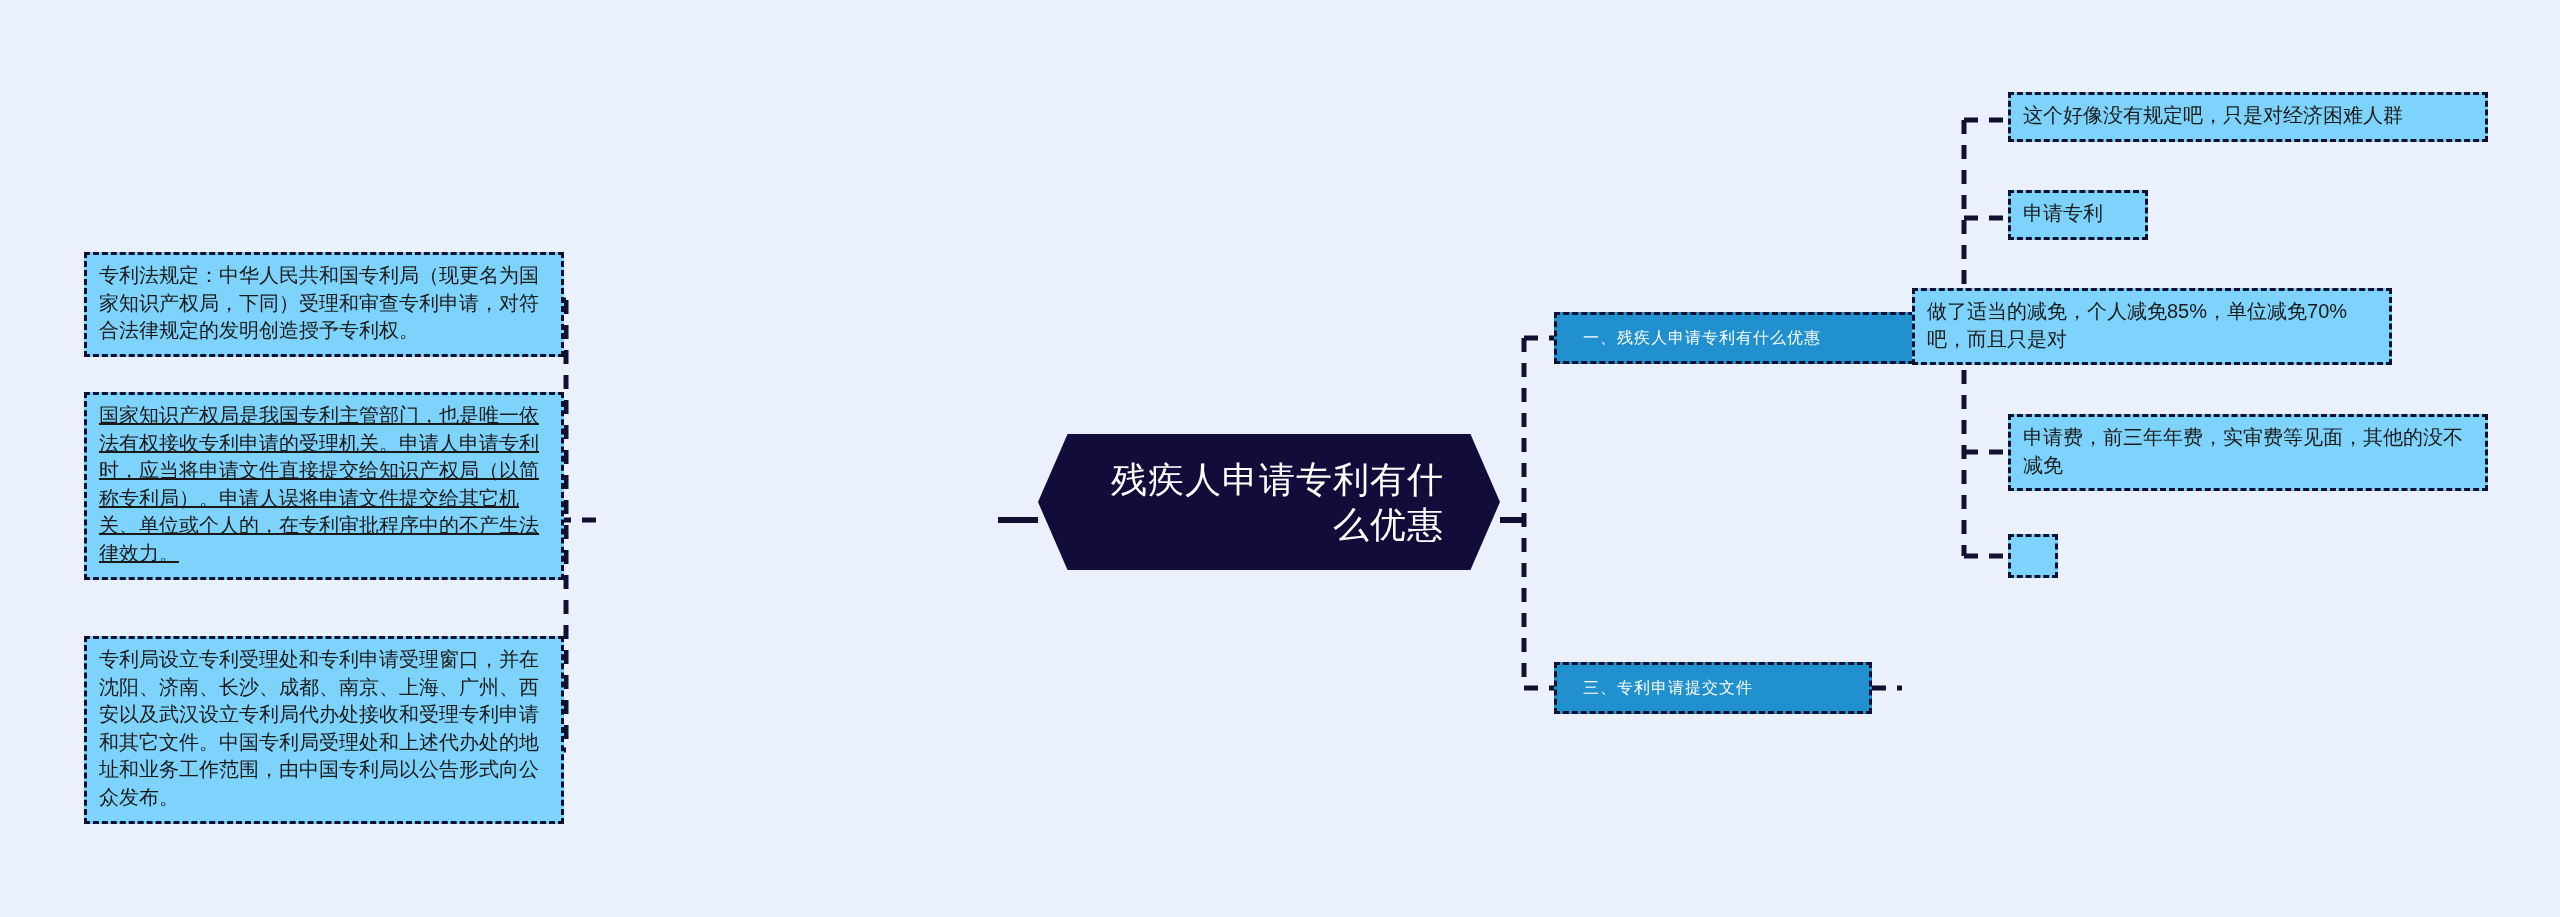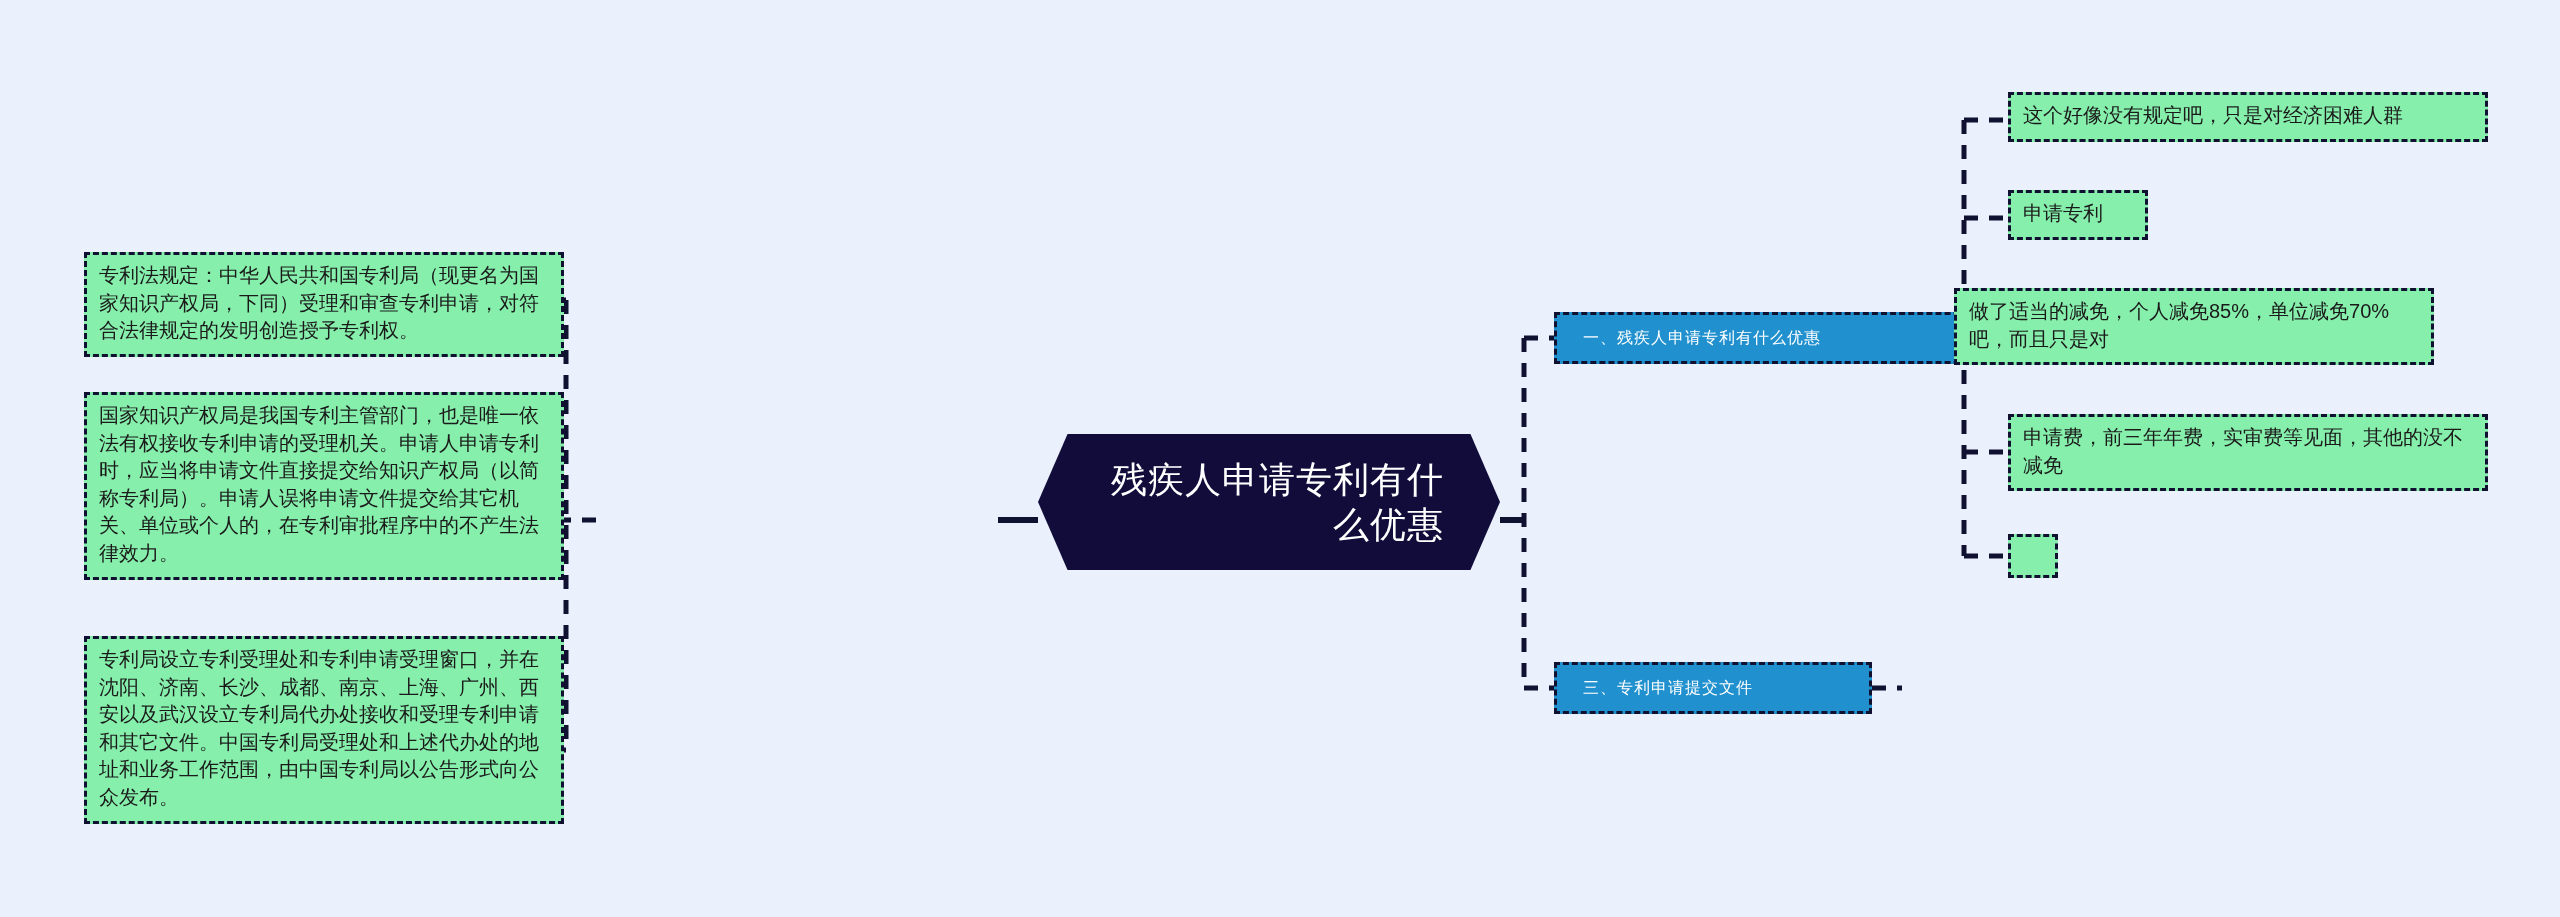--- a/index.html
+++ b/index.html
@@ -26,21 +26,21 @@
     width: 2560px;
     height: 917px;
     pointer-events: none;
   }
 
   
   .node {
     position: absolute;
     box-sizing: border-box;
     border: 3px dashed #101030;
-    background: #86efac;
+    background: #7dd3fc;
     color: #1a1a1a;
     line-height: 1.38;
     white-space: pre-wrap;
     word-break: break-all;
   }
 
   
   .leaf {
     font-size: 20px;
     padding: 7px 12px 9px 12px;
@@ -82,31 +82,31 @@
     color: #ffffff;
     font-size: 36px;
     line-height: 1.26;
     padding: 0 56px;
     box-sizing: border-box;
     letter-spacing: 1px;
   }
 
   
   #leaf-L1 { left: 84px;  top: 252px; width: 480px; }
-  #leaf-L2 { left: 84px;  top: 392px; width: 480px; }
+  #leaf-L2 { left: 84px;  top: 392px; width: 480px; text-decoration: underline; }
   #leaf-L3 { left: 84px;  top: 636px; width: 480px; }
 
   #branch-L1 { left: 596px; top: 494px; width: 432px; height: 52px; }
 
   #branch-R1 { left: 1554px; top: 312px; width: 442px; height: 52px; }
   #branch-R2 { left: 1554px; top: 662px; width: 318px; height: 52px; }
 
   #leaf-R1 { left: 2008px; top: 92px;  width: 480px; }
   #leaf-R2 { left: 2008px; top: 190px; width: 140px; }
-  #leaf-R3 { left: 1954px; top: 288px; width: 480px; }
+  #leaf-R3 { left: 1912px; top: 288px; width: 480px; }
   #leaf-R4 { left: 2008px; top: 414px; width: 480px; }
   #leaf-R5 { left: 2008px; top: 534px; width: 50px; height: 44px; }
   #leaf-R6 { left: 1902px; top: 636px; width: 506px; }
 </style>
 </head>
 <body>
 
 <div id="canvas">
 
   <svg id="wires" viewBox="0 0 2560 917" xmlns="http://www.w3.org/2000/svg">

